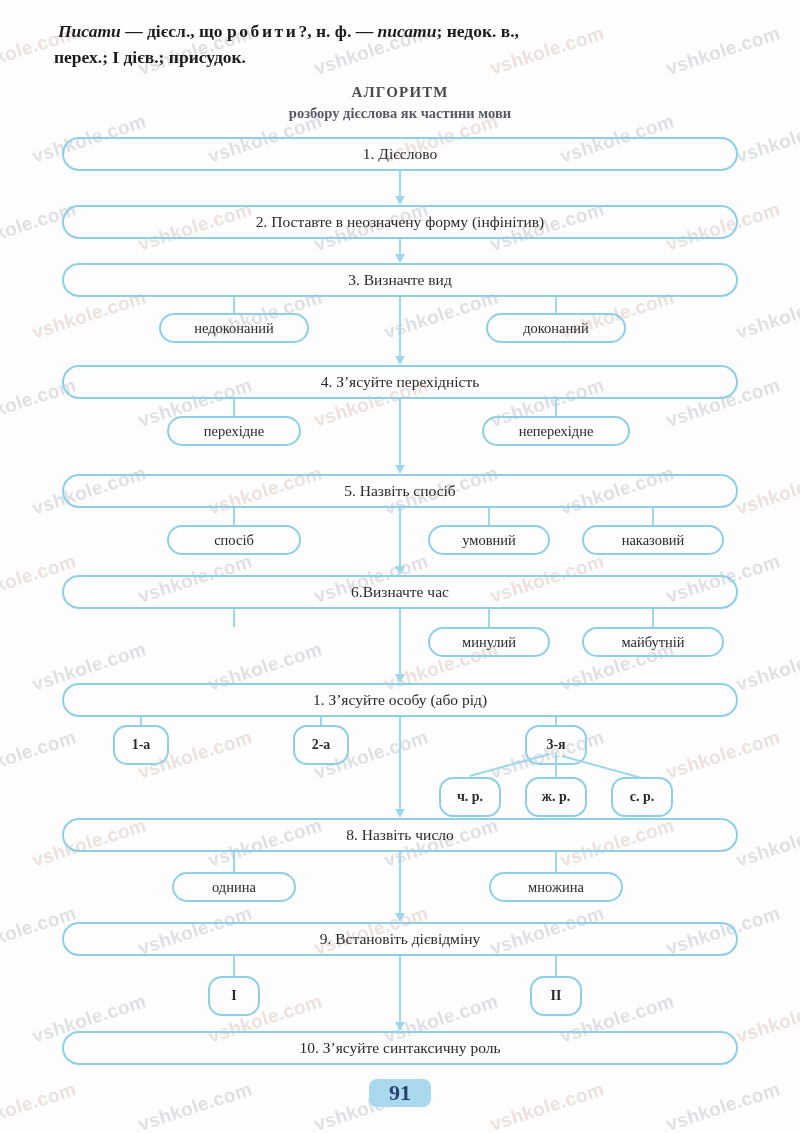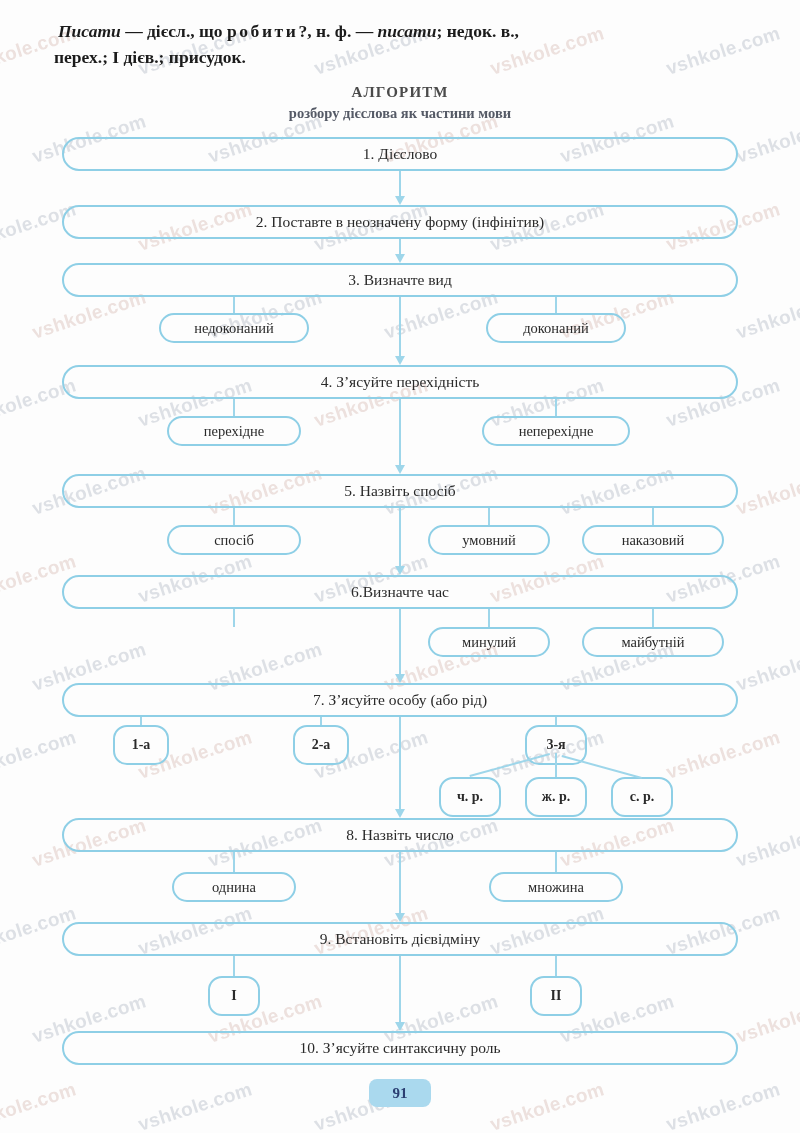--- a/index.html
+++ b/index.html
@@ -78,21 +78,21 @@
 
   .diag{position:absolute;transform-origin:0 0;background:#9ed6ea;height:2px;}
 
   
   #pagenum{
     position:absolute;left:50%;top:1079px;transform:translateX(-50%);
     width:62px;height:28px;border-radius:8px;
     background:#aad9ee;
     display:flex;align-items:center;justify-content:center;
     font-family:"Liberation Serif", serif;
-    font-size:15px;font-weight:bold;color:#2b3f72;
+    font-size:22px;font-weight:bold;color:#2b3f72;
   }
 </style>
 </head>
 <body>
 
 <div id="watermarks">
     <div class="wm warm" style="left: -40px; top: 40px;">vshkole.com</div>
     <div class="wm" style="left: 136px; top: 40px;">vshkole.com</div>
     <div class="wm" style="left: 312px; top: 40px;">vshkole.com</div>
     <div class="wm warm" style="left: 488px; top: 40px;">vshkole.com</div>
@@ -169,21 +169,21 @@
   <div id="alg-title">АЛГОРИТМ</div>
   <div id="alg-sub">розбору дієслова як частини мови</div>
 
   <div id="flow">
       <div class="node main" style="top: 137px;">1. Дієслово</div>
       <div class="node main" style="top: 205px;">2. Поставте в неозначену форму (інфінітив)</div>
       <div class="node main" style="top: 263px;">3. Визначте вид</div>
       <div class="node main" style="top: 365px;">4. З’ясуйте перехідність</div>
       <div class="node main" style="top: 474px;">5. Назвіть спосіб</div>
       <div class="node main" style="top: 575px;">6.Визначте час</div>
-      <div class="node main" style="top: 683px;">7. З’ясуйте особу (або рід)</div>
+      <div class="node main" style="top: 683px;">1. З’ясуйте особу (або рід)</div>
       <div class="node main" style="top: 818px;">8. Назвіть число</div>
       <div class="node main" style="top: 922px;">9. Встановіть дієвідміну</div>
       <div class="node main" style="top: 1031px;">10. З’ясуйте синтаксичну роль</div>
       <div class="arrow" style="left: 399px; top: 171px; height: 26px;"></div>
       <div class="arrow" style="left: 399px; top: 239px; height: 16px;"></div>
       <div class="arrow" style="left: 399px; top: 297px; height: 60px;"></div>
       <div class="arrow" style="left: 399px; top: 399px; height: 67px;"></div>
       <div class="arrow" style="left: 399px; top: 508px; height: 59px;"></div>
       <div class="arrow" style="left: 399px; top: 609px; height: 66px;"></div>
       <div class="arrow" style="left: 399px; top: 717px; height: 93px;"></div>

